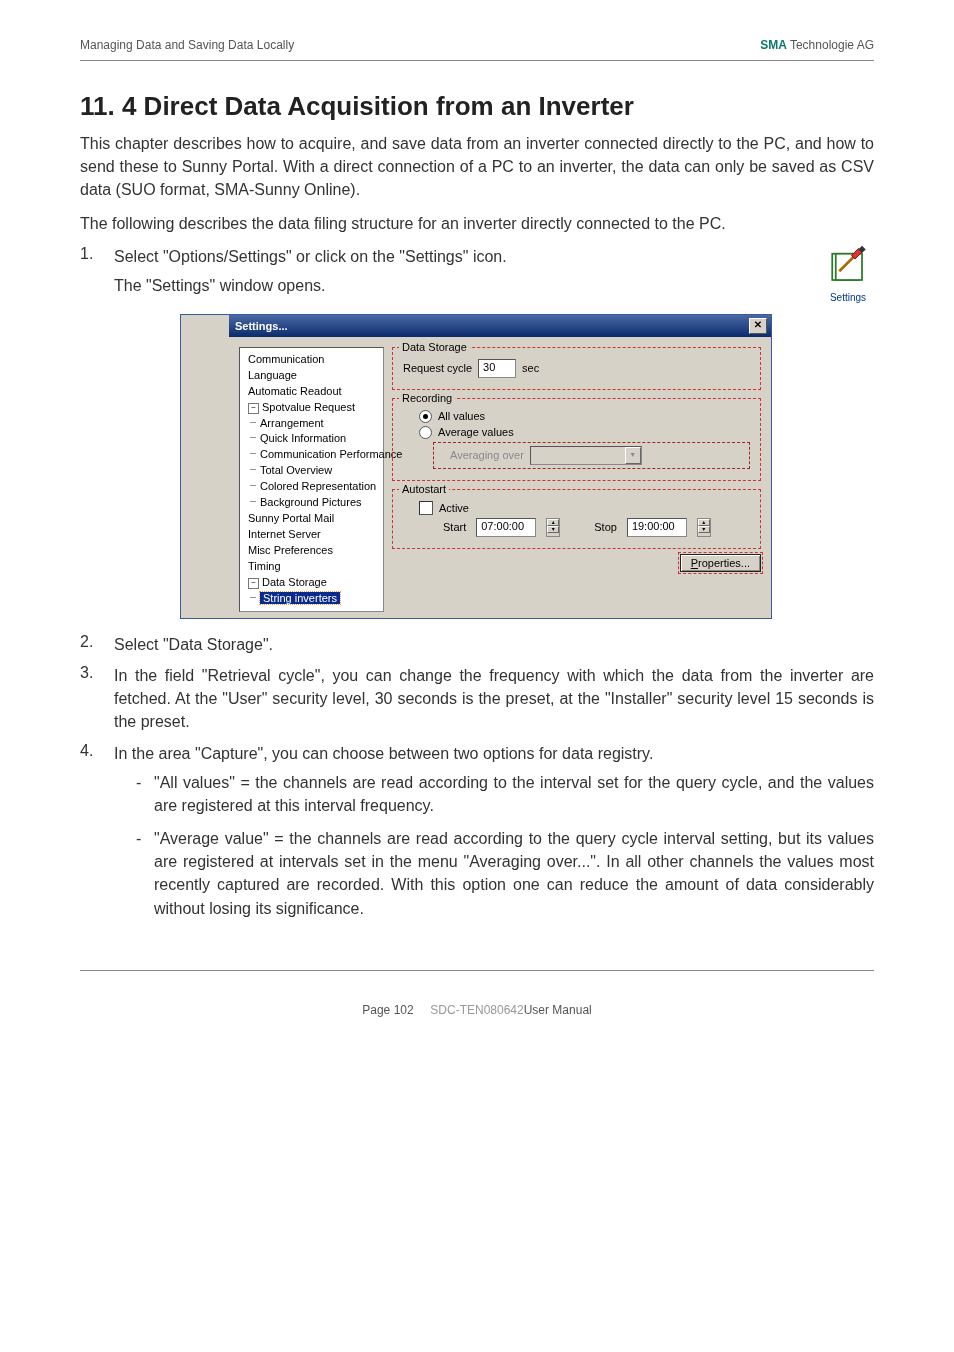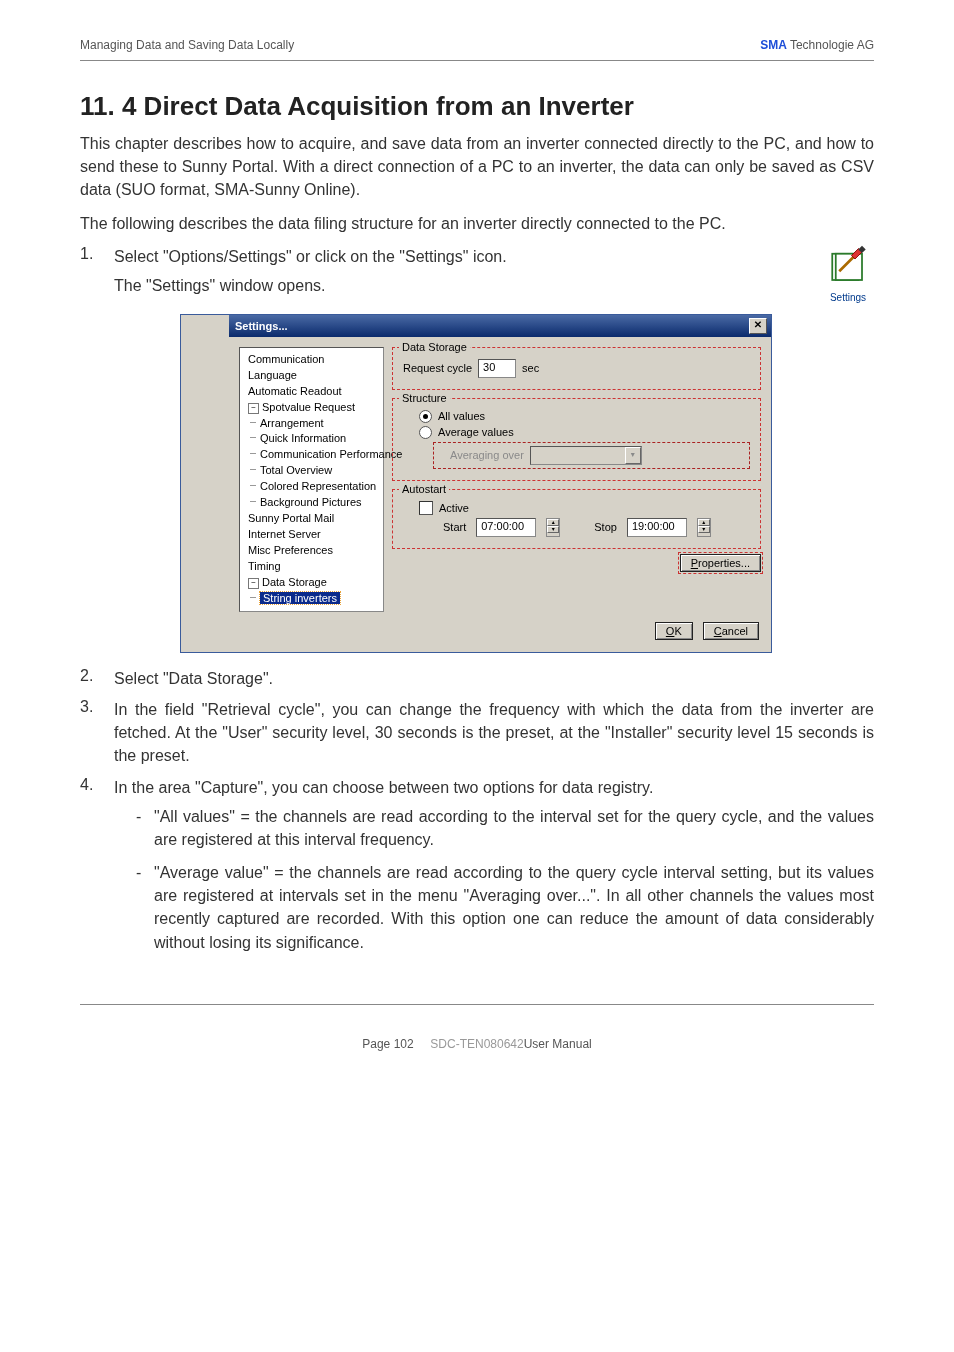--- a/index.html
+++ b/index.html
@@ -13,21 +13,21 @@
     padding: 38px 80px 50px 80px;
     box-sizing: border-box;
   }
   .header-row {
     display: flex;
     justify-content: space-between;
     font-size: 12px;
     color: #555;
     margin-bottom: 8px;
   }
-  .header-row .right b { color: #1d4ed8; font-weight: 700; }
+  .header-row .right b { color: #0f766e; font-weight: 700; }
   .hr { border: none; border-top: 1px solid #888; margin: 0 0 30px 0; }
   h1.sec {
     font-size: 26px;
     font-weight: 700;
     color: #222;
     margin: 0 0 10px 0;
   }
   h1.sub {
     font-size: 24px;
     font-weight: 700;
@@ -319,21 +319,21 @@
       <div class="right-pane">
         <div class="groupbox dashed">
           <span class="legend">Data Storage</span>
           <div class="row">
             <span>Request cycle</span>
             <span class="inp" style="width:28px">30</span>
             <span>sec</span>
           </div>
         </div>
         <div class="groupbox dashed">
-          <span class="legend">Structure</span>
+          <span class="legend">Recording</span>
           <div class="row indent">
             <span class="radio checked"></span>
             <span>All values</span>
           </div>
           <div class="row indent">
             <span class="radio"></span>
             <span>Average values</span>
           </div>
           <div class="avg-input-wrap row indent disabled" style="margin-left:30px">
             <span>Averaging over</span>
@@ -361,24 +361,20 @@
             <span class="spin">
                 <span>▴</span>
                 <span>▾</span>
               </span>
           </div>
         </div>
         <div style="text-align:right; margin-top:6px;">
           <span class="btn dashed"><u>P</u><span>roperties...</span></span>
         </div>
       </div>
-    </div>
-    <div class="dlg-footer">
-      <span class="btn"><u>O</u>K</span>
-      <span class="btn"><u>C</u>ancel</span>
     </div>
   </div>
 
   <ol class="steps" start="2">
     <li>
       <div class="num">2.</div>
       <div class="txt">Select "Data Storage".</div>
     </li>
     <li>
       <div class="num">3.</div>

